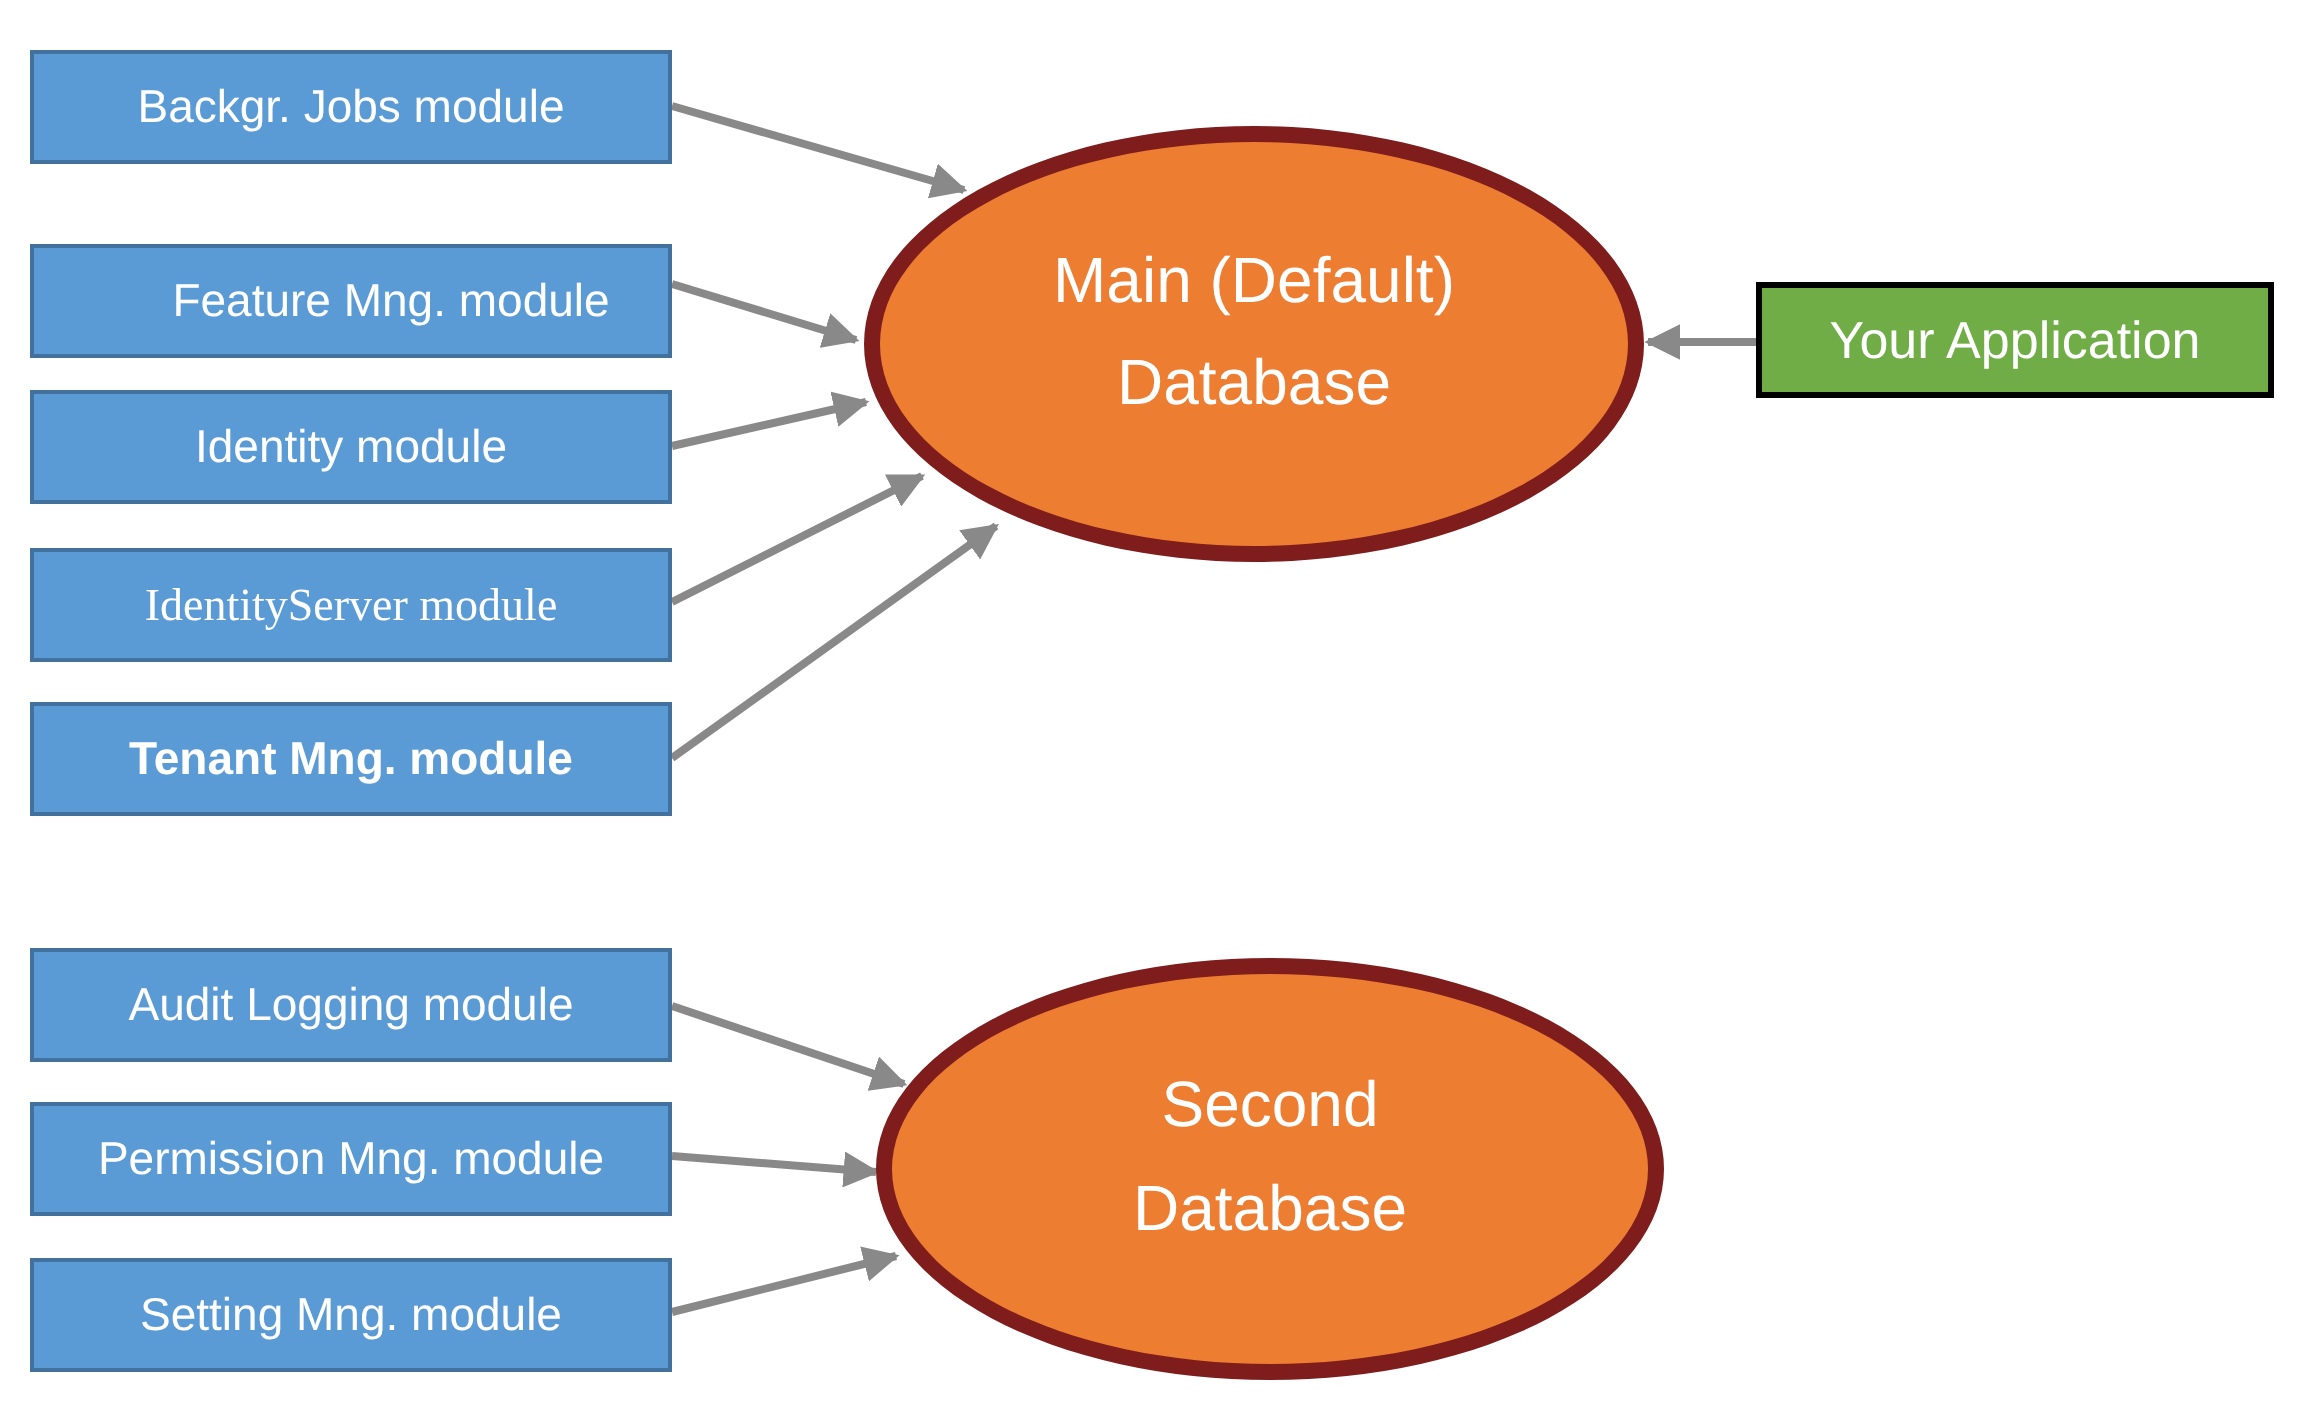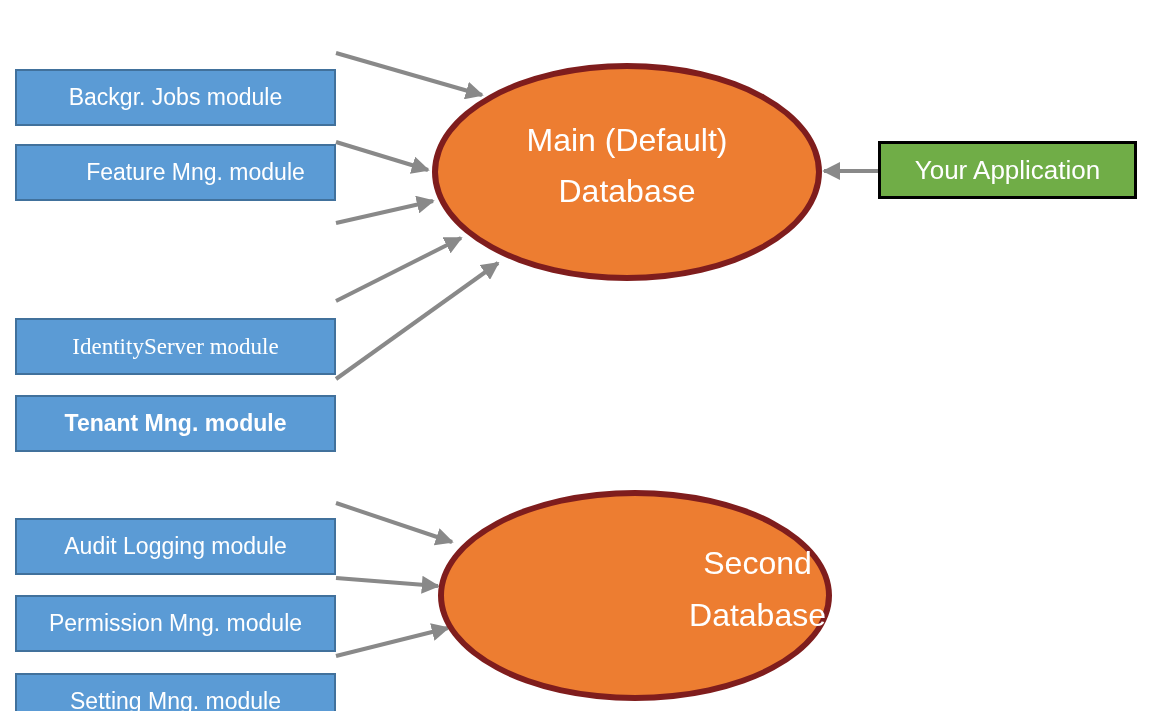--- a/index.html
+++ b/index.html
@@ -30,60 +30,59 @@
     height: 57px;
     box-sizing: border-box;
     background: #5B9BD5;
     border: 2px solid #41719C;
     display: flex;
     align-items: center;
     justify-content: center;
     color: #ffffff;
     font-size: 23px;
     text-align: center;
-    margin-top: 44px;
   }
   .db-ellipse {
     position: absolute;
     box-sizing: border-box;
     background: #ED7D31;
-    border: 6px solid #7f1d1d;
+    border: 8px solid #7f1d1d;
     border-radius: 50%;
     display: flex;
     align-items: center;
     justify-content: center;
     color: #ffffff;
     text-align: center;
   }
   .db-ellipse .db-label {
     font-size: 32px;
     line-height: 1.6;
     transform: translateY(-6px);
   }
   .db-ellipse .db-line { display: block; }
   #main-db   { left: 432px; top: 63px;  width: 390px; height: 218px; }
-  #second-db { left: 438px; top: 490px; width: 394px; height: 211px; justify-content: flex-end; }
+  #second-db { left: 438px; top: 479px; width: 394px; height: 211px; }
   .app-box {
     position: absolute;
     left: 878px;
     top: 141px;
     width: 259px;
     height: 58px;
     box-sizing: border-box;
     background: #70AD47;
     border: 3px solid #000000;
     display: flex;
     align-items: center;
     justify-content: center;
     color: #ffffff;
     font-size: 26px;
     text-align: center;
   }
   #box-backgr-jobs    { top: 25px; }
-  #box-feature-mng    { top: 100px; padding-left: 40px; }
+  #box-feature-mng    { top: 122px; padding-left: 40px; }
   #box-identity       { top: 195px; }
   #box-identityserver { top: 274px; font-family: Liberation Serif, serif; }
   #box-tenant-mng     { top: 351px; font-weight: bold; }
   #box-audit-logging  { top: 474px; }
   #box-permission-mng { top: 551px; }
   #box-setting-mng    { top: 629px; }
 </style>
 </head>
 <body>
 
@@ -104,20 +103,23 @@
     <line x1="336" y1="578" x2="438" y2="586" stroke="#898989" stroke-width="4" marker-end="url(#ah)"></line>
     <line x1="336" y1="656" x2="448" y2="628" stroke="#898989" stroke-width="4" marker-end="url(#ah)"></line>
     <line x1="878" y1="171" x2="824" y2="171" stroke="#898989" stroke-width="4" marker-end="url(#ah)"></line>
   </svg>
 
   <div class="module-box" id="box-backgr-jobs">
     <span>Backgr. Jobs module</span>
   </div>
   <div class="module-box" id="box-feature-mng">
     <span>Feature Mng. module</span>
+  </div>
+  <div class="module-box" id="box-identity">
+    <span>Identity module</span>
   </div>
   <div class="module-box" id="box-identityserver">
     <span>IdentityServer module</span>
   </div>
   <div class="module-box" id="box-tenant-mng">
     <span>Tenant Mng. module</span>
   </div>
   <div class="module-box" id="box-permission-mng">
     <span>Permission Mng. module</span>
   </div>

